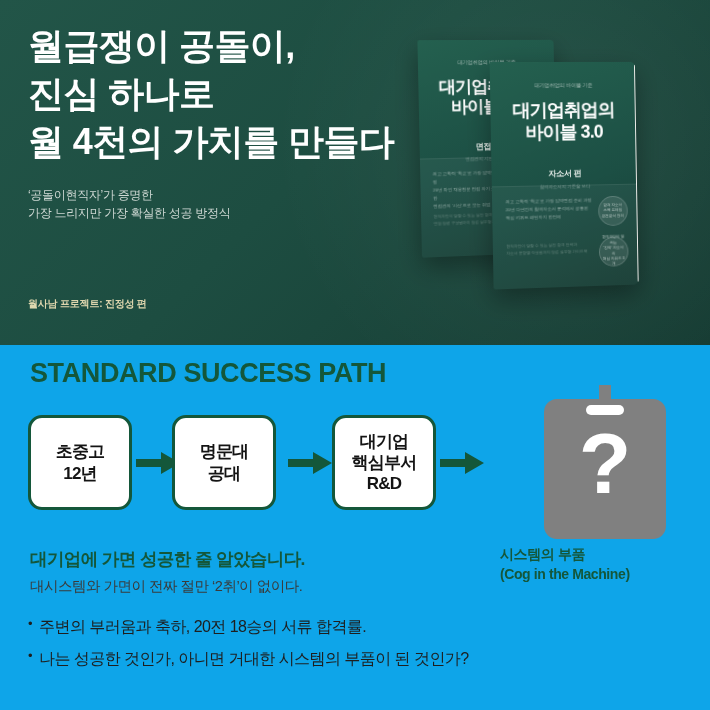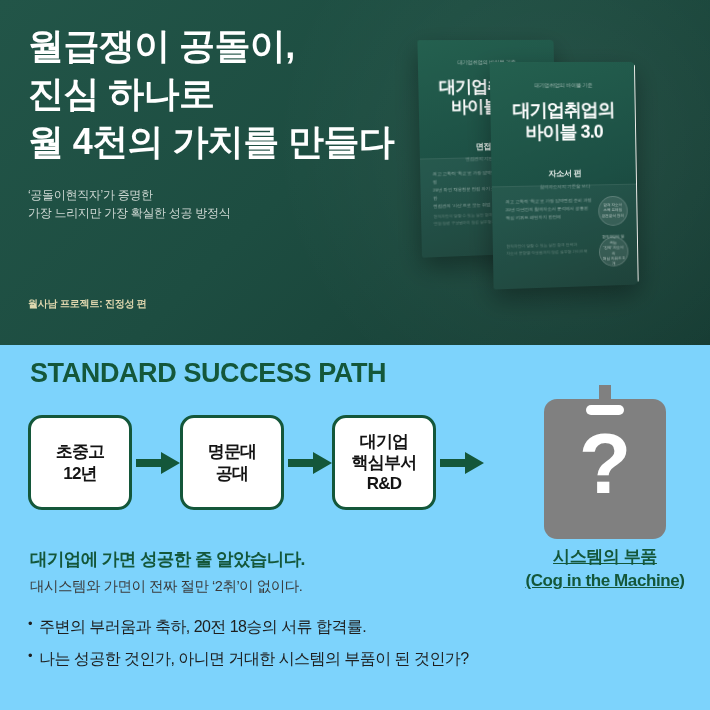--- a/index.html
+++ b/index.html
@@ -190,21 +190,21 @@
   }
   .bk-seal-a { right: 7%; top: 60%; }
   .bk-seal-b { right: 7%; top: 78%; }
 
   
   .panel {
     position: absolute;
     left: 0; top: 345px;
     width: 710px;
     height: 365px;
-    background: #7dd3fc;
+    background: #0ea5e9;
   }
   .panel-title {
     position: absolute;
     left: 30px;
     top: 13px;
     color: #14573a;
     font-size: 27px;
     font-weight: 700;
     letter-spacing: -0.4px;
   }
@@ -233,21 +233,21 @@
   .flow-box-label {
     color: #141414;
     font-size: 17px;
     font-weight: 700;
     line-height: 1.24;
     text-align: center;
     letter-spacing: -0.8px;
     white-space: pre-line;
   }
   .flow-box.b0 { left: 0px; }
-  .flow-box.b1 { left: 152px; }
+  .flow-box.b1 { left: 144px; }
   .flow-box.b2 { left: 304px; }
   .flow-arrow {
     position: absolute;
     top: 36px;
     width: 44px;
     height: 24px;
   }
   .flow-arrow.a0 { left: 108px; }
   .flow-arrow.a1 { left: 260px; }
   .flow-arrow.a2 { left: 412px; }
@@ -257,28 +257,27 @@
     position: absolute;
     left: 500px;
     top: 40px;
     width: 210px;
     height: 210px;
   }
   .badge-caption {
     position: absolute;
     left: 0; right: 0;
     top: 160px;
-    text-align: center;
+    text-align: left;
     color: #14573a;
-    font-size: 17px;
+    font-size: 14px;
     font-weight: 700;
     line-height: 1.4;
     letter-spacing: -0.4px;
     white-space: pre-line;
-    text-decoration: underline;
   }
 
   
   .lede {
     position: absolute;
     left: 30px;
     top: 202px;
     color: #14573a;
     font-size: 17.5px;
     font-weight: 700;

